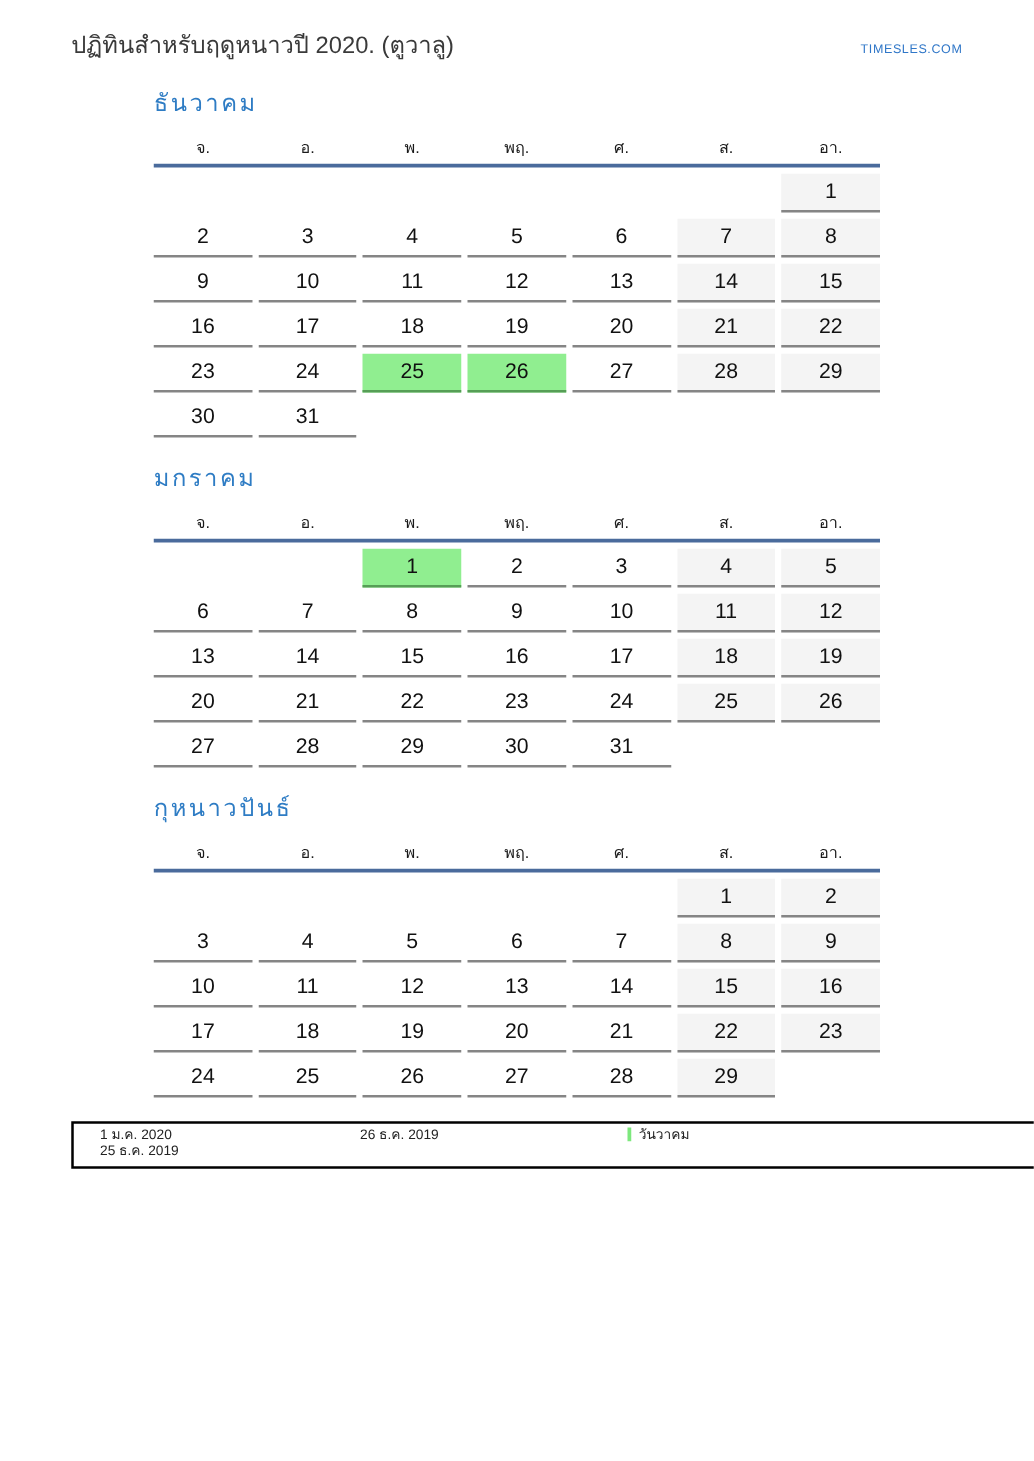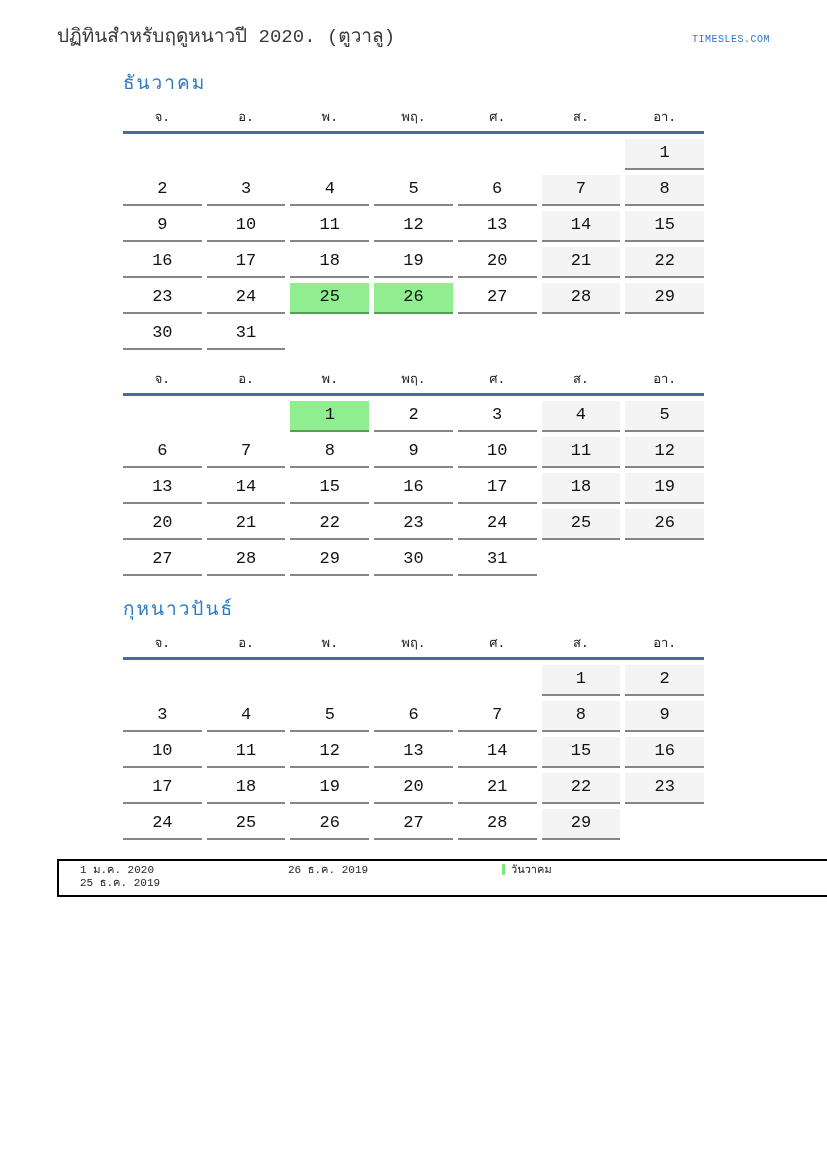--- a/index.html
+++ b/index.html
@@ -2,21 +2,21 @@
 <html style="--accent-blue: #2e7cc4; --site-blue: #3077c8; --header-line: #4a6b9c; --holiday-green: #90ee90; --holiday-border: #569e56; --weekend-bg: #f4f4f4; --cell-border: #858585; --legend-marker-green: #7de87d; --title-text: #3a3a3a;"><head>
 <meta charset="utf-8">
 <style>
   * { margin: 0; padding: 0; box-sizing: border-box; }
   html, body { background: #ffffff; }
   body {
     width: 827px; height: 1169px;
     font-family: "Liberation Sans", sans-serif;
     position: relative; overflow: hidden;
   }
-  .page { padding: 20px 57px 0; font-family: Liberation Mono, monospace; }
+  .page { padding: 20px 57px 0; }
 
   .page-header { display: flex; justify-content: space-between; align-items: baseline; }
   .page-title { font-size: 19px; font-weight: normal; color: var(--title-text, #3a3a3a); }
   .site-link { font-size: 10px; color: var(--site-blue, #3077c8); text-decoration: none; cursor: pointer; letter-spacing: .5px; }
 
   .months { width: 581px; margin: 0 auto; }
   .month { margin-top: 21px; }
   .month-title {
     font-size: 19px; line-height: 26px; font-weight: normal;
     color: var(--accent-blue, #2e7cc4); letter-spacing: 2px;
@@ -111,20 +111,21 @@
           <div class="cell">31</div>
           <div class="cell empty"></div>
           <div class="cell empty"></div>
           <div class="cell empty"></div>
           <div class="cell empty"></div>
           <div class="cell empty"></div>
         </div>
   </section>
 
   <section class="month">
+    <h2 class="month-title">มกราคม</h2>
     <div class="weekdays">
           <span>จ.</span>
           <span>อ.</span>
           <span>พ.</span>
           <span>พฤ.</span>
           <span>ศ.</span>
           <span>ส.</span>
           <span>อา.</span>
         </div>
     <div class="rule"></div>

